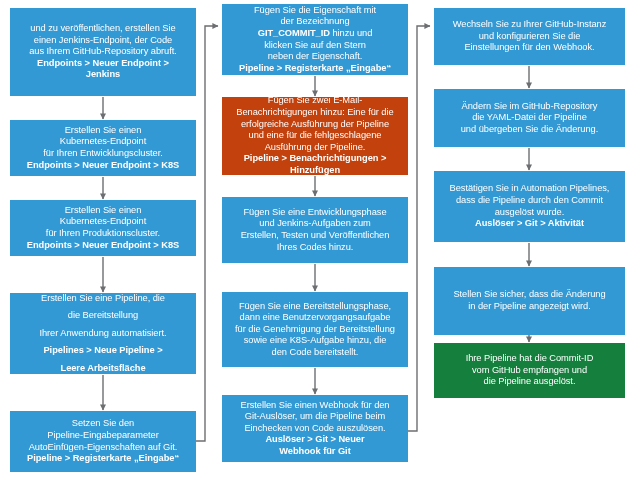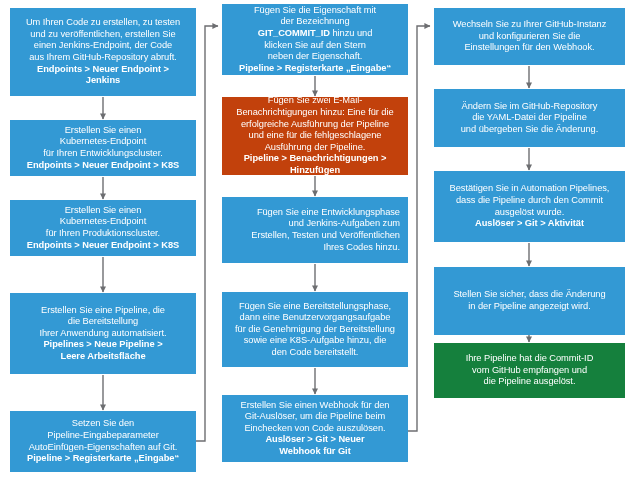--- a/index.html
+++ b/index.html
@@ -64,40 +64,39 @@
       <line x1="529" y1="243" x2="529" y2="266"></line>
       <line x1="529" y1="320" x2="529" y2="342"></line>
     </g>
 
     <path d="M196,441 L205,441 L205,26 L218,26" stroke="#6d6e71" stroke-width="1.4" fill="none" marker-end="url(#ah)"></path>
 
     <path d="M408,431 L417,431 L417,26 L430,26" stroke="#6d6e71" stroke-width="1.4" fill="none" marker-end="url(#ah)"></path>
   </svg>
 
   <div class="box" style="left: 10px; top: 8px; width: 186px; height: 88px; background: rgb(51, 153, 212); color: rgb(255, 255, 255);">
-      <span class="ln"><span>Um Ihren Code zu erstellen, zu testen</span></span>
       <span class="ln"><span>und zu veröffentlichen, erstellen Sie</span></span>
       <span class="ln"><span>einen Jenkins-Endpoint, der Code</span></span>
       <span class="ln"><span>aus Ihrem GitHub-Repository abruft.</span></span>
       <span class="ln"><span class="bold">Endpoints &gt; Neuer Endpoint &gt;</span></span>
       <span class="ln"><span class="bold">Jenkins</span></span>
     </div>
   <div class="box" style="left: 10px; top: 120px; width: 186px; height: 56px; background: rgb(51, 153, 212); color: rgb(255, 255, 255);">
       <span class="ln"><span>Erstellen Sie einen</span></span>
       <span class="ln"><span>Kubernetes-Endpoint</span></span>
       <span class="ln"><span>für Ihren Entwicklungscluster.</span></span>
       <span class="ln"><span class="bold">Endpoints &gt; Neuer Endpoint &gt; K8S</span></span>
     </div>
   <div class="box" style="left: 10px; top: 200px; width: 186px; height: 56px; background: rgb(51, 153, 212); color: rgb(255, 255, 255);">
       <span class="ln"><span>Erstellen Sie einen</span></span>
       <span class="ln"><span>Kubernetes-Endpoint</span></span>
       <span class="ln"><span>für Ihren Produktionscluster.</span></span>
       <span class="ln"><span class="bold">Endpoints &gt; Neuer Endpoint &gt; K8S</span></span>
     </div>
-  <div class="box" style="left: 10px; top: 293px; width: 186px; height: 81px; background: rgb(51, 153, 212); color: rgb(255, 255, 255);">
+  <div class="box" style="left: 10px; top: 293px; width: 186px; height: 81px; background: rgb(51, 153, 212); color: rgb(255, 255, 255); gap: 6px;">
       <span class="ln"><span>Erstellen Sie eine Pipeline, die</span></span>
       <span class="ln"><span>die Bereitstellung</span></span>
       <span class="ln"><span>Ihrer Anwendung automatisiert.</span></span>
       <span class="ln"><span class="bold">Pipelines &gt; Neue Pipeline &gt;</span></span>
       <span class="ln"><span class="bold">Leere Arbeitsfläche</span></span>
     </div>
   <div class="box" style="left: 10px; top: 411px; width: 186px; height: 61px; background: rgb(51, 153, 212); color: rgb(255, 255, 255);">
       <span class="ln"><span>Setzen Sie den</span></span>
       <span class="ln"><span>Pipeline-Eingabeparameter</span></span>
       <span class="ln"><span>AutoEinfügen-Eigenschaften auf Git.</span></span>
@@ -114,21 +113,21 @@
     </div>
   <div class="box" style="left: 222px; top: 97px; width: 186px; height: 78px; background: #c2410c; color: rgb(255, 255, 255);">
       <span class="ln"><span>Fügen Sie zwei E-Mail-</span></span>
       <span class="ln"><span>Benachrichtigungen hinzu: Eine für die</span></span>
       <span class="ln"><span>erfolgreiche Ausführung der Pipeline</span></span>
       <span class="ln"><span>und eine für die fehlgeschlagene</span></span>
       <span class="ln"><span>Ausführung der Pipeline.</span></span>
       <span class="ln"><span class="bold">Pipeline &gt; Benachrichtigungen &gt;</span></span>
       <span class="ln"><span class="bold">Hinzufügen</span></span>
     </div>
-  <div class="box" style="left: 222px; top: 197px; width: 186px; height: 66px; background: rgb(51, 153, 212); color: rgb(255, 255, 255); text-align: right;">
+  <div class="box" style="left: 222px; top: 197px; width: 186px; height: 66px; background: rgb(51, 153, 212); color: rgb(255, 255, 255);">
       <span class="ln"><span>Fügen Sie eine Entwicklungsphase</span></span>
       <span class="ln"><span>und Jenkins-Aufgaben zum</span></span>
       <span class="ln"><span>Erstellen, Testen und Veröffentlichen</span></span>
       <span class="ln"><span>Ihres Codes hinzu.</span></span>
     </div>
   <div class="box" style="left: 222px; top: 292px; width: 186px; height: 75px; background: rgb(51, 153, 212); color: rgb(255, 255, 255);">
       <span class="ln"><span>Fügen Sie eine Bereitstellungsphase,</span></span>
       <span class="ln"><span>dann eine Benutzervorgangsaufgabe</span></span>
       <span class="ln"><span>für die Genehmigung der Bereitstellung</span></span>
       <span class="ln"><span>sowie eine K8S-Aufgabe hinzu, die</span></span>

